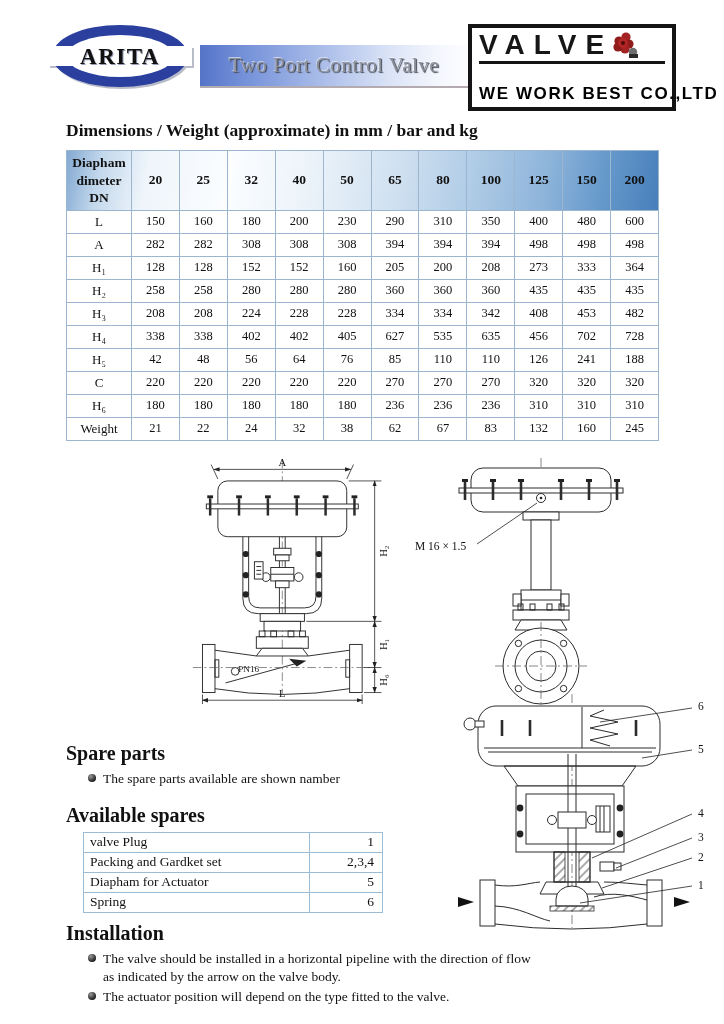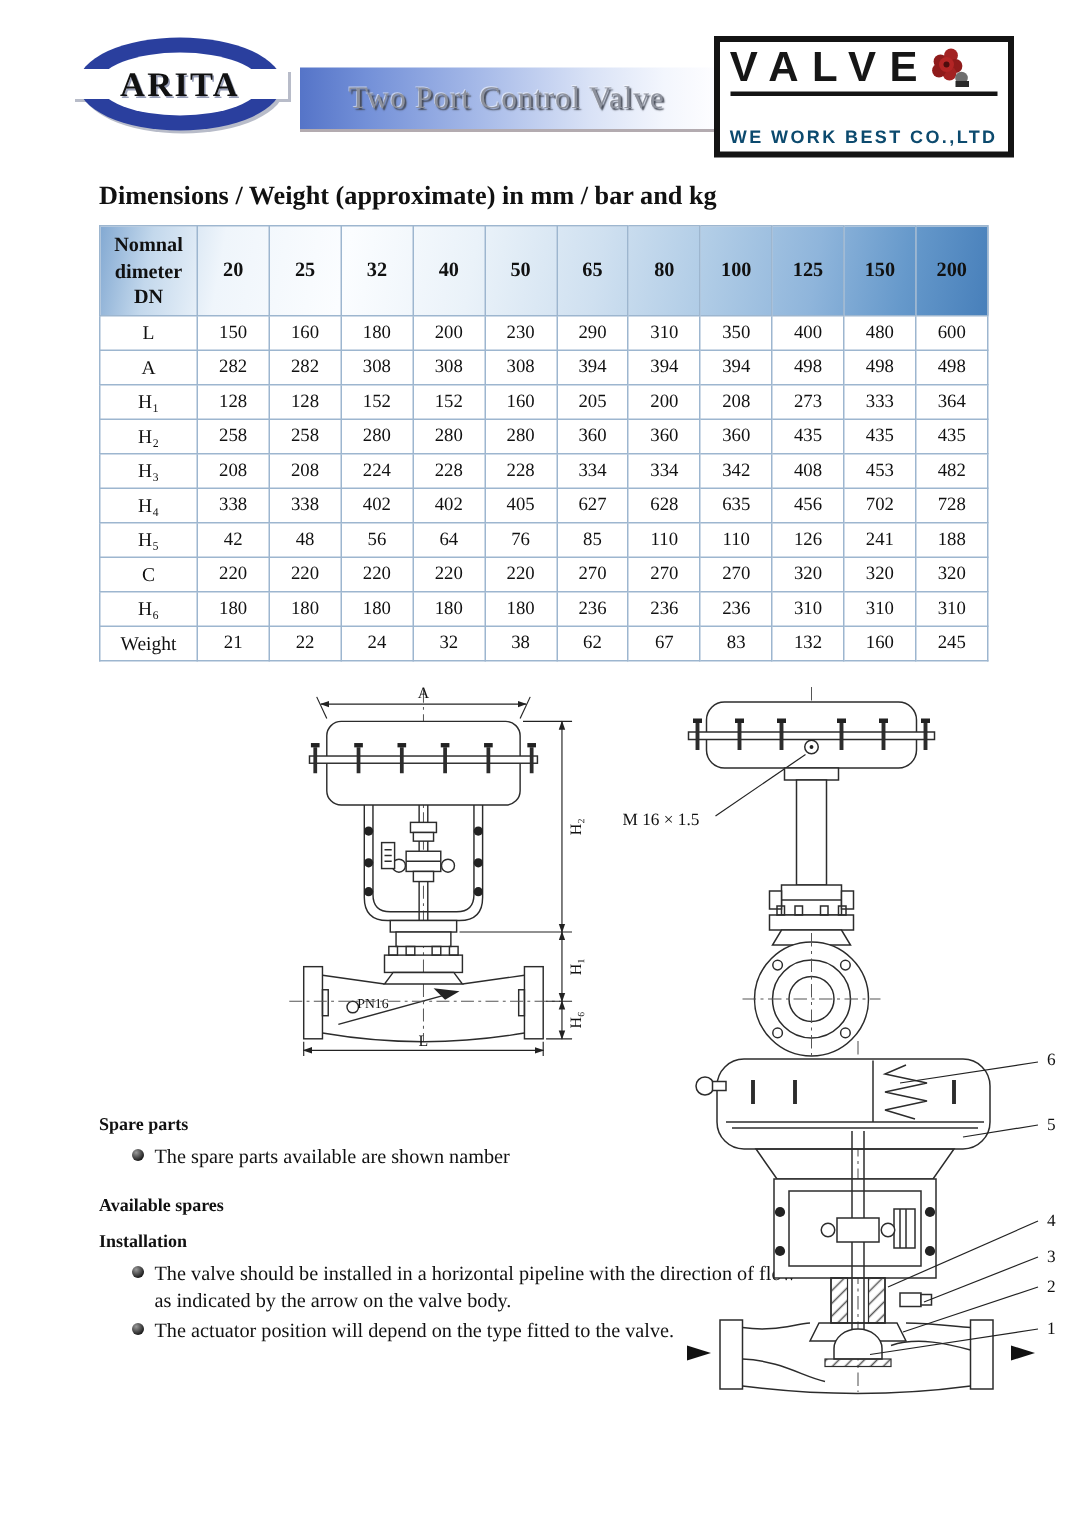--- a/index.html
+++ b/index.html
@@ -21,21 +21,21 @@
   }
   .title-text{
     font-size:21px;font-weight:normal;letter-spacing:0.5px;color:#8d919c;
     text-shadow:1.2px 1.2px 1px #454a56, -0.6px -0.6px 0 rgba(255,255,255,0.55);
   }
   .valve-logo{margin-left:auto;margin-top:2px;border:4px solid #141414;background:#fff;width:186px;padding:2px 7px 3px 7px;font-family:"Liberation Sans","DejaVu Sans",sans-serif;}
   .valve-word-row{display:flex;align-items:center;}
   .valve-word{font-weight:bold;font-size:28px;letter-spacing:9px;color:#161616;line-height:1.05;}
   .valve-wheel{width:30px;height:30px;margin-left:-4px;flex:0 0 auto;}
   .valve-divider{height:3px;background:#141414;margin:1px 0 3px 0;}
-  .valve-tagline{font-weight:bold;font-size:12px;letter-spacing:1.6px;color:#0c4a6e;white-space:nowrap;margin-top:20px;}
+  .valve-tagline{font-weight:bold;font-size:17px;letter-spacing:1.6px;color:#000000;white-space:nowrap;margin-top:20px;}
 
   
   .dim-heading{margin:24px 0 9px 18px;font-size:17.5px;font-weight:bold;}
   table.dims{border-collapse:collapse;table-layout:fixed;margin-left:18px;width:593px;font-size:12.5px;}
   table.dims th,table.dims td{border:1px solid #9db6cf;text-align:center;padding:3px 0;background-clip:padding-box;}
   table.dims thead tr{
     background:linear-gradient(100deg,#83a9d2 0%,#c3d8ec 6%,#eff5fb 14%,#fbfdff 28%,#eaf2f9 42%,#cfe0f0 56%,#b0cce6 68%,#8fb5db 80%,#6699cb 90%,#477fba 100%);
   }
   table.dims thead th{font-weight:bold;font-size:13.5px;}
   th.corner{width:64px;font-size:10.5px;line-height:1.3;font-weight:bold;padding:2px 1px;}
@@ -45,21 +45,21 @@
   .drawings-row{display:flex;margin:13px 0 0 137px;gap:16px;}
   svg .ln{stroke:#2c2c2c;stroke-width:1;fill:none;}
   svg .thick{stroke:#2c2c2c;stroke-width:2.6;fill:none;}
   svg .cl{stroke:#555;stroke-width:0.7;fill:none;stroke-dasharray:9 3 2 3;}
   svg .dim{stroke:#222;stroke-width:0.8;fill:none;}
   svg text{font-family:"Liberation Serif","DejaVu Serif",serif;fill:#111;}
   svg .fillw{fill:#fff;}
 
   
   .lower{position:relative;margin-left:18px;padding-top:36px;height:300px;}
-  .sec-heading{font-size:12px;font-weight:bold;margin:0 0 5px 0;}
+  .sec-heading{font-size:20px;font-weight:bold;margin:0 0 5px 0;}
   .bullet-line{display:flex;margin:2px 0 0 22px;font-size:13.5px;line-height:1.35;width:430px;}
   .bullet{width:8px;height:8px;border-radius:50%;flex:0 0 auto;margin:4px 7px 0 0;
     background:radial-gradient(circle at 35% 30%,#9a9a9a,#1c1c1c 72%);}
   .spares-gap{margin-top:16px;}
   table.spares{border-collapse:collapse;margin:4px 0 0 17px;width:300px;font-size:13.5px;}
   table.spares td{border:1px solid #9cbbd4;padding:1.5px 8px 1.5px 6px;}
   table.spares td.num{text-align:right;width:58px;}
   .install-gap{margin-top:9px;}
   ul.install{list-style:none;margin:3px 0 0 0;padding:0 0 0 22px;width:452px;}
   ul.install li{display:flex;font-size:13.5px;line-height:1.38;margin-bottom:1px;}
@@ -101,21 +101,21 @@
       <div class="valve-tagline">WE WORK BEST CO.,LTD</div>
     </div>
   </div>
 
   <div class="dim-heading">Dimensions / Weight (approximate) in mm / bar and kg</div>
 
   <table class="dims">
     <thead>
       <tr>
         <th class="corner">
-          <div>Nomnal</div>
+          <div>Diapham</div>
           <div>dimeter DN</div>
         </th>
       <th>20</th>
           <th>25</th>
           <th>32</th>
           <th>40</th>
           <th>50</th>
           <th>65</th>
           <th>80</th>
           <th>100</th>
@@ -196,21 +196,21 @@
           <td>482</td>
         </tr>
         <tr>
           <td class="rowlabel">H₄</td>
           <td>338</td>
           <td>338</td>
           <td>402</td>
           <td>402</td>
           <td>405</td>
           <td>627</td>
-          <td>628</td>
+          <td>535</td>
           <td>635</td>
           <td>456</td>
           <td>702</td>
           <td>728</td>
         </tr>
         <tr>
           <td class="rowlabel">H₅</td>
           <td>42</td>
           <td>48</td>
           <td>56</td>
@@ -428,20 +428,40 @@
 
   <div class="lower">
 
     <div class="sec-heading">Spare parts</div>
     <div class="bullet-line">
       <span class="bullet"></span>
       <span>The spare parts available are shown namber</span>
     </div>
 
     <div class="sec-heading spares-gap">Available spares</div>
+    <table class="spares">
+      <tbody>
+          <tr>
+            <td class="part">valve Plug</td>
+            <td class="num">1</td>
+          </tr>
+          <tr>
+            <td class="part">Packing and Gardket set</td>
+            <td class="num">2,3,4</td>
+          </tr>
+          <tr>
+            <td class="part">Diapham for Actuator</td>
+            <td class="num">5</td>
+          </tr>
+          <tr>
+            <td class="part">Spring</td>
+            <td class="num">6</td>
+          </tr>
+        </tbody>
+    </table>
 
     <div class="sec-heading install-gap">Installation</div>
     <ul class="install">
         <li>
           <span class="bullet"></span>
           <span>The valve should be installed in a horizontal pipeline with the direction of flow as indicated by the arrow on the valve body.</span>
         </li>
         <li>
           <span class="bullet"></span>
           <span>The actuator position will depend on the type fitted to the valve.</span>

